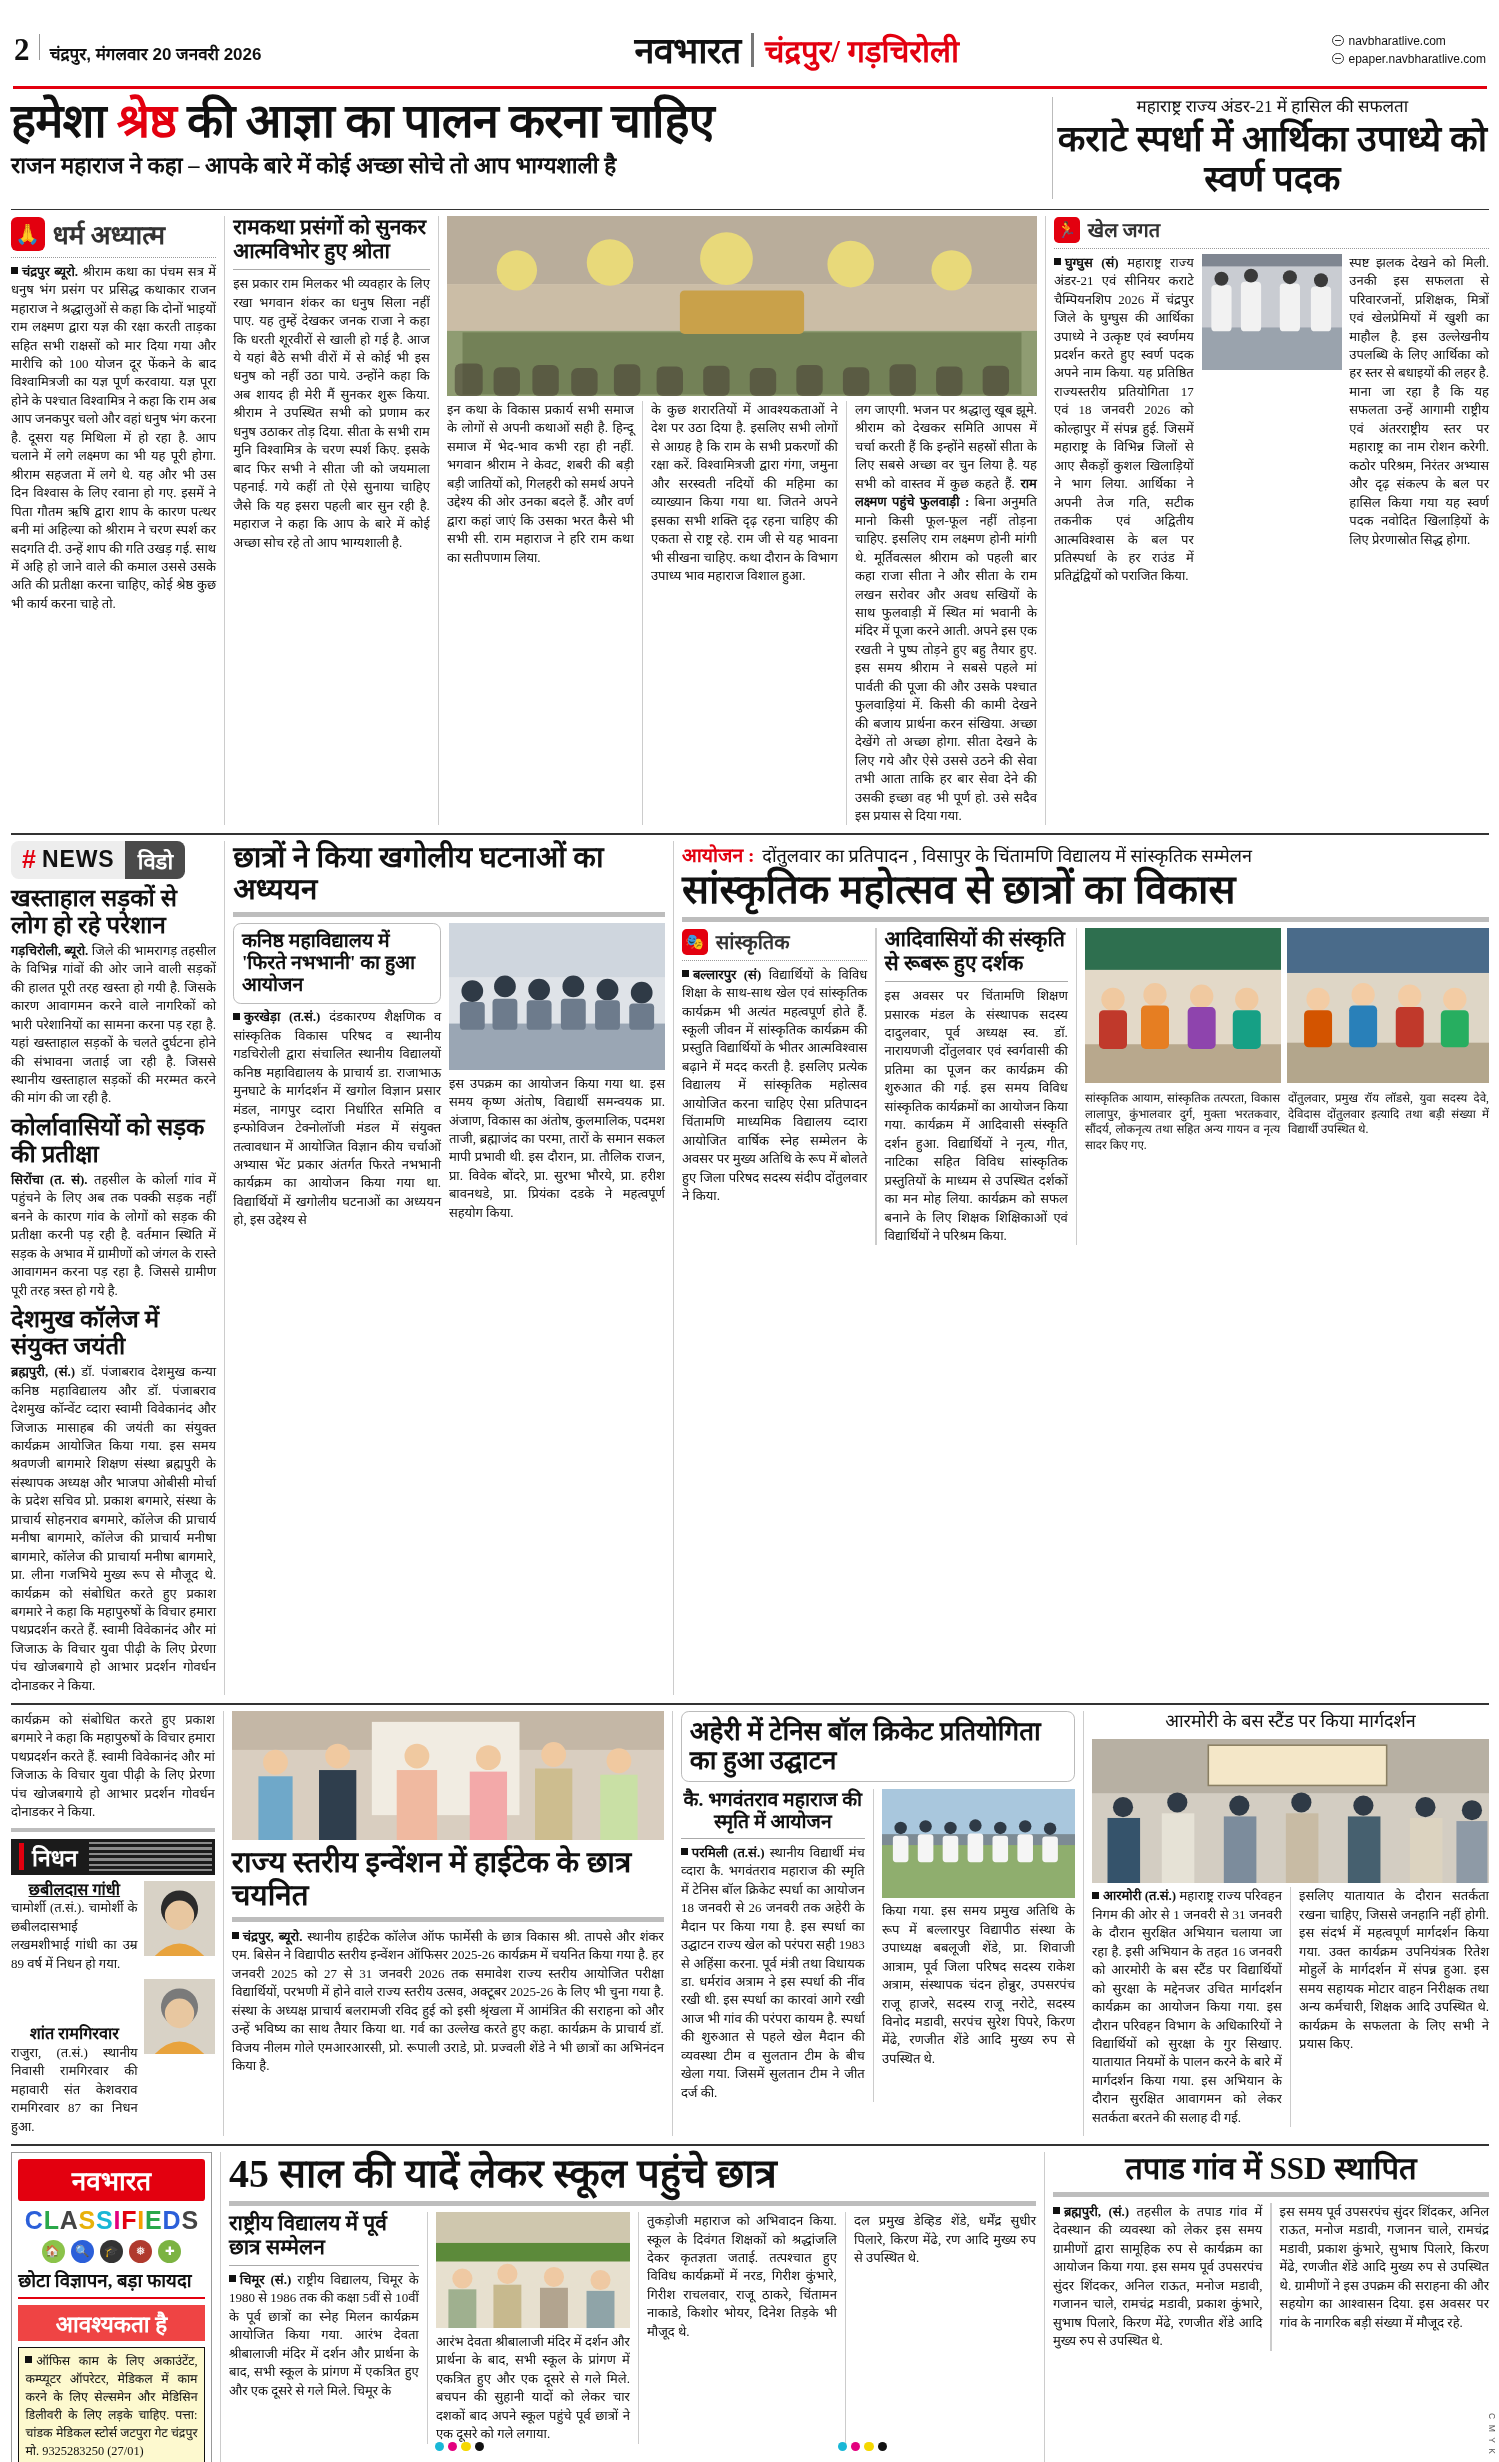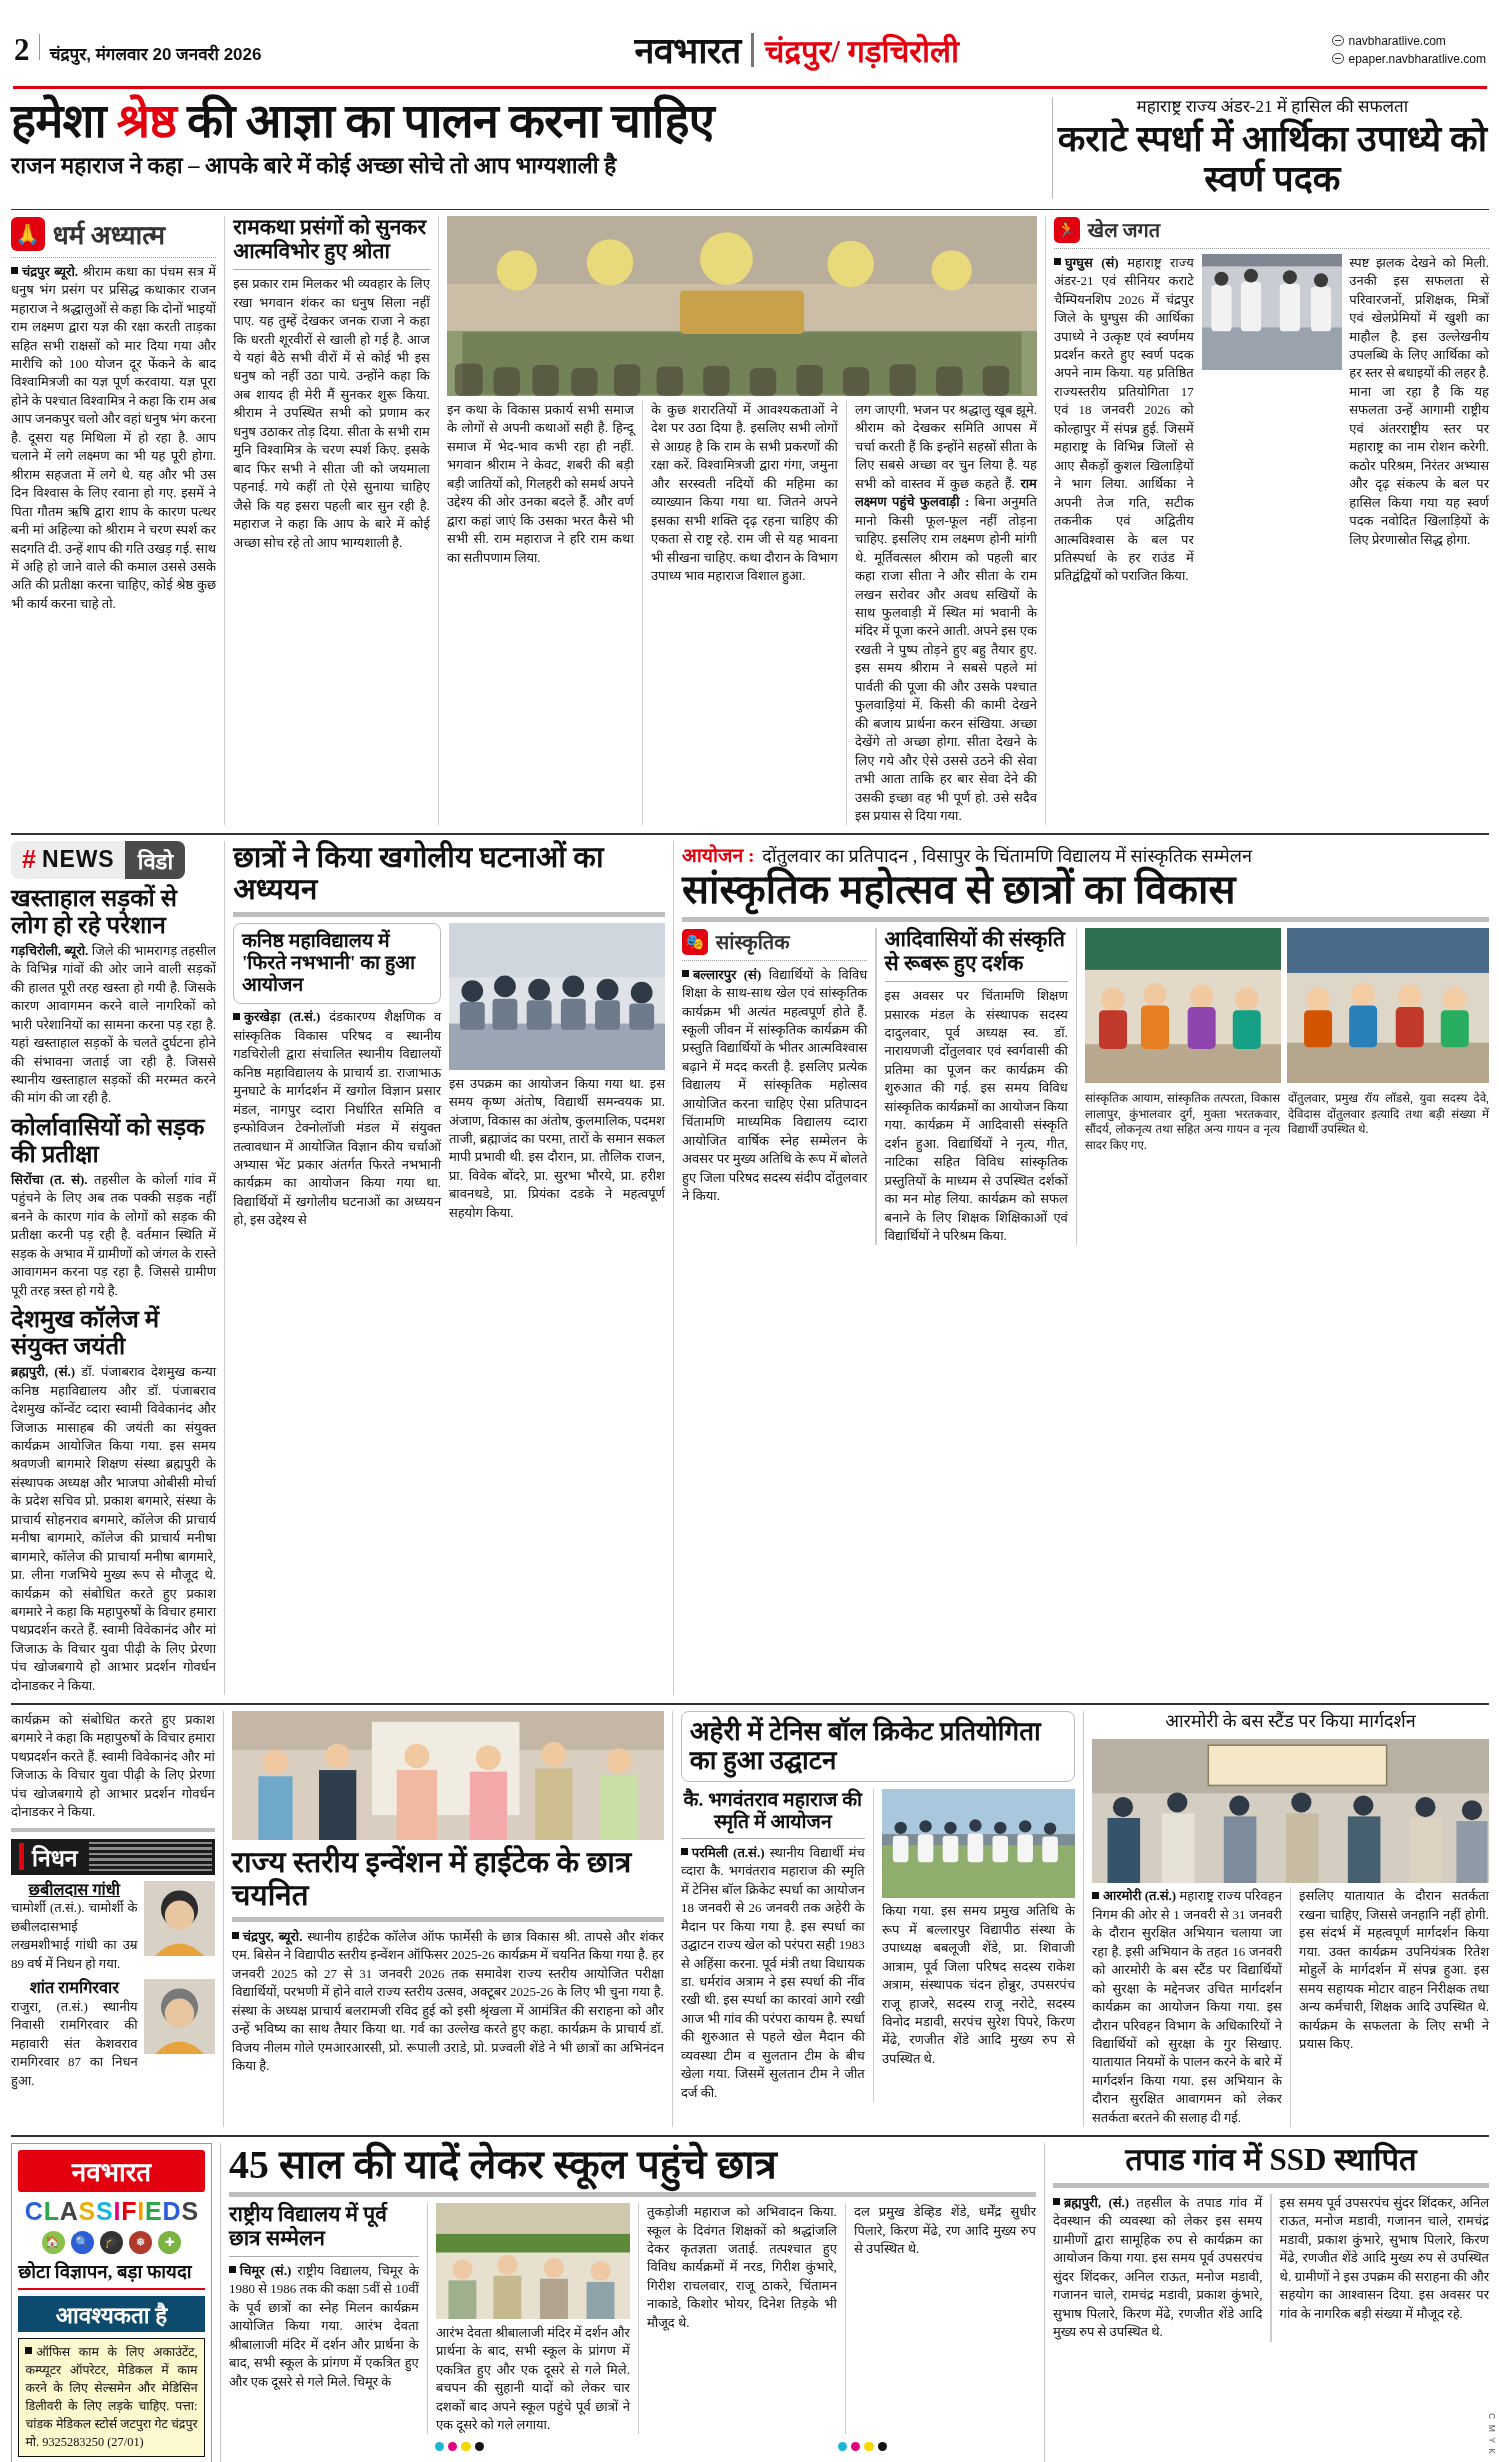--- a/index.html
+++ b/index.html
@@ -85,21 +85,21 @@
   .sec-badge-sm .sec-ico { width:26px; height:26px; font-size:15.5px; border-radius:4.7px; }
   .sec-badge-sm .sec-title { font-size:20px; }
 
   
   .cl-wrap { border:1.6px solid #999; padding:6.2px; }
   .cl-logo { background:#e3000f; color:#fff; text-align:center; font-family:"Liberation Serif", serif; font-weight:900; font-size:26px; padding:3.1px 0; border-radius:3.1px; }
   .cl-word { display:flex; justify-content:center; gap:0.8px; font-weight:900; font-size:25px; font-family:"Liberation Sans", sans-serif; margin-top:4.7px; }
   .cl-icons { display:flex; justify-content:center; gap:6.2px; margin-top:4.7px; }
   .ci { width:23px; height:23px; border-radius:50%; display:flex; align-items:center; justify-content:center; font-size:11.6px; color:#fff; }
   .cl-tag { text-align:left; font-family:"Liberation Serif", serif; font-weight:700; font-size:18.6px; margin-top:4.7px; }
-  .cl-need { background:#0c4a6e; color:#fff; text-align:center; font-family:"Liberation Serif", serif; font-weight:900; font-size:22.5px; padding:2.3px 0; margin-top:6.2px; }
+  .cl-need { background:#ef4444; color:#fff; text-align:center; font-family:"Liberation Serif", serif; font-weight:900; font-size:22.5px; padding:2.3px 0; margin-top:6.2px; }
   .cl-ad { border:1.6px solid #111; background:#fdf9cf; padding:4.7px 6.2px; margin-top:6.2px; font-family:"Liberation Serif", serif; font-size:12.4px; line-height:1.45; text-align:justify; }
 
   .cmyk { position:absolute; right:3.1px; bottom:6.2px; writing-mode:vertical-rl; font-size:8.5px; color:#555; letter-spacing:1.6px; }
   .dots { display:flex; gap:3.9px; justify-content:center; }
   .dot { width:9.3px; height:9.3px; border-radius:50%; }
 </style>
 </head>
 <body>
 
 <div class="page">
@@ -410,21 +410,21 @@
         <div class="photo" style="width:71px; height:75px;">
           <svg width="71" height="75" viewBox="0 0 92 96" preserveAspectRatio="none">
             <rect width="92" height="96" fill="#d8d2c6"></rect>
               <circle cx="46" cy="36" r="24" fill="#2b2b2b"></circle>
               <circle cx="46" cy="44" r="19" fill="#e8c7a0"></circle>
               <path d="M14 96 q32-32 64 0 z" fill="#e8a33d"></path>
           </svg>
         </div>
       </div>
       <div style="display:flex; gap:6.2px; margin-top:6.2px;">
-        <div style="flex:1;">
+        <div style="flex:1;margin-top:46px;">
           <div class="hl3" style="font-size:16.3px; text-align:center;">शांत रामगिरवार</div>
           <div class="body">राजुरा, (त.सं.) स्थानीय निवासी रामगिरवार की महावारी संत केशवराव रामगिरवार 87 का निधन हुआ.</div>
         </div>
         <div class="photo" style="width:71px; height:75px;">
           <svg width="71" height="75" viewBox="0 0 92 96" preserveAspectRatio="none">
             <rect width="92" height="96" fill="#d8d2c6"></rect>
               <circle cx="46" cy="36" r="24" fill="#7a7a7a"></circle>
               <circle cx="46" cy="44" r="19" fill="#e8c7a0"></circle>
               <path d="M14 96 q32-32 64 0 z" fill="#e8a33d"></path>
           </svg>

